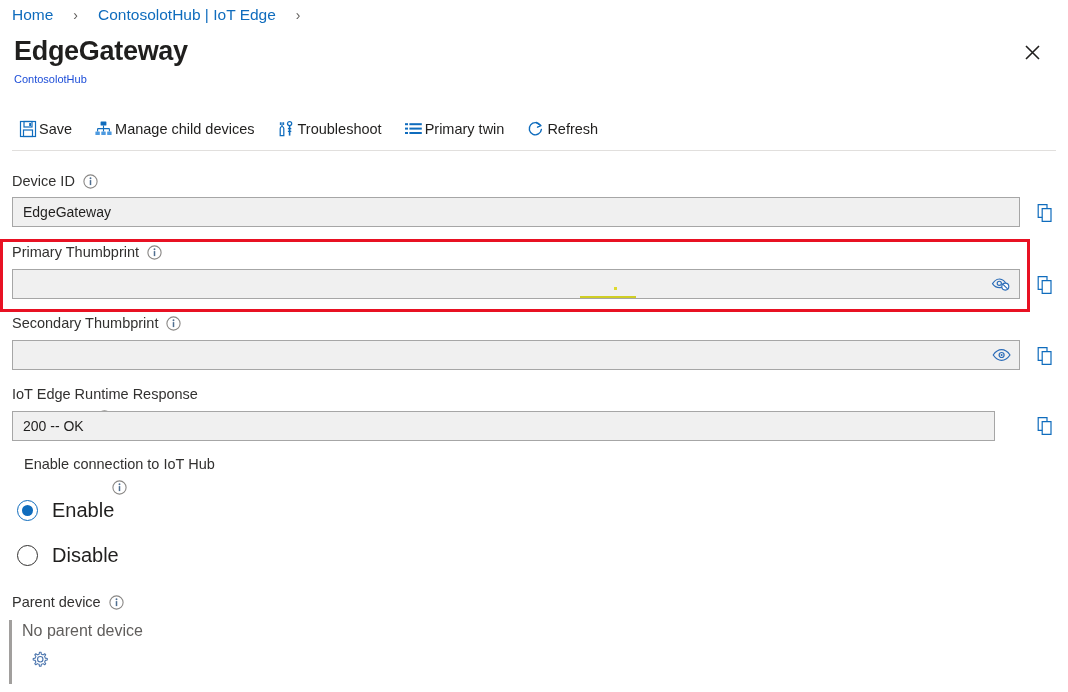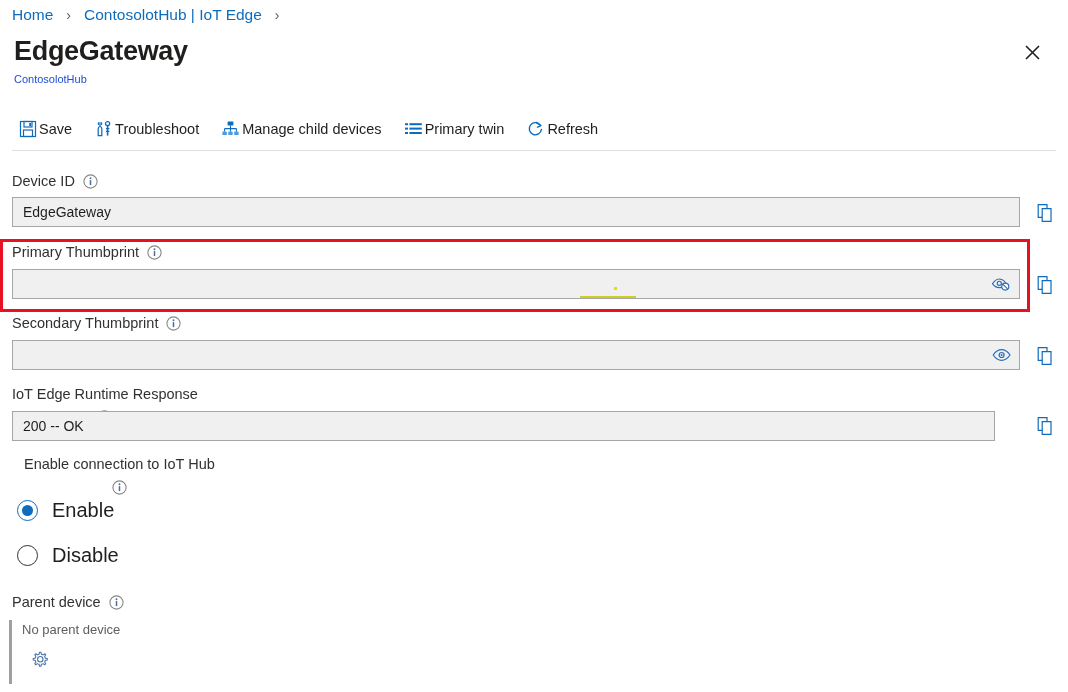--- a/index.html
+++ b/index.html
@@ -9,21 +9,21 @@
     background: #ffffff;
     font-family: "Liberation Sans", sans-serif;
     color: #1b1a19;
     overflow: hidden;
   }
   .page { position: relative; width: 1068px; height: 692px; }
 
   
   .breadcrumb {
     position: absolute; top: 2px; left: 12px;
-    display: flex; align-items: center; gap: 13px;
+    display: flex; align-items: center; gap: 20px;
     font-size: 15.5px; line-height: 26px;
   }
   .crumb-link { color: #0f6cbd; cursor: pointer; white-space: nowrap; }
   .crumb-sep { color: #605e5c; font-size: 14px; font-weight: 300; }
 
   
   .title {
     position: absolute; top: 36px; left: 14px;
     font-size: 27px; font-weight: bold; letter-spacing: -0.3px;
     color: #201f1e;
@@ -137,21 +137,21 @@
   }
 
   
   .parent-bar {
     position: absolute;
     left: 9px; top: 620px; width: 3px; height: 64px;
     background: #a19f9d;
   }
   .parent-text {
     position: absolute; left: 22px; top: 622px;
-    font-size: 13px; color: #605e5c;
+    font-size: 16px; color: #605e5c;
   }
   .gear-btn {
     position: absolute; left: 26px; top: 647px;
     width: 26px; height: 26px;
     display: flex; align-items: center; justify-content: center;
     cursor: pointer;
   }
   .gear-btn svg { display: block; }
 </style>
 </head>
@@ -182,45 +182,45 @@
         <svg width="18" height="18" viewBox="0 0 18 18" aria-hidden="true">
           <rect x="1.5" y="1.5" width="15" height="15" fill="none" stroke="#0f6cbd" stroke-width="1.2"></rect>
           <rect x="5" y="1.5" width="8" height="5.5" fill="none" stroke="#0f6cbd" stroke-width="1.2"></rect>
           <rect x="4.5" y="10" width="9" height="6.5" fill="none" stroke="#0f6cbd" stroke-width="1.2"></rect>
           <rect x="10.2" y="3" width="1.8" height="3" fill="#0f6cbd"></rect>
         </svg>
       </span>
       <span>Save</span>
     </div>
 
+
+    <div class="cmd">
+      <span class="ico">
+        <svg width="19" height="19" viewBox="0 0 19 19" aria-hidden="true">
+          <rect x="6.6" y="1.5" width="5.8" height="4" rx="0.6" fill="#0f6cbd"></rect>
+          <path d="M9.5 5.5 V8.6 M3.6 8.6 H15.4 M3.6 8.6 V11.4 M9.5 8.6 V11.4 M15.4 8.6 V11.4" stroke="#0f6cbd" stroke-width="1.1" fill="none"></path>
+          <rect x="1.4" y="11.5" width="4.4" height="3.6" rx="0.5" fill="#4d9ae0"></rect>
+          <rect x="7.3" y="11.5" width="4.4" height="3.6" rx="0.5" fill="#4d9ae0"></rect>
+          <rect x="13.2" y="11.5" width="4.4" height="3.6" rx="0.5" fill="#4d9ae0"></rect>
+        </svg>
+      </span>
+      <span>Manage child devices</span>
+    </div>
 
     <div class="cmd">
       <span class="ico">
         <svg width="18" height="18" viewBox="0 0 18 18" aria-hidden="true">
           <path d="M5 2.2 V6.2 M5 6.2 Q3.2 7 3.2 8.6 V15.6 H6.8 V8.6 Q6.8 7 5 6.2" stroke="#0f6cbd" stroke-width="1.25" fill="none"></path>
           <path d="M3.4 2.2 V5 M6.6 2.2 V5" stroke="#0f6cbd" stroke-width="1.1" fill="none"></path>
           <circle cx="12.6" cy="3.6" r="2.1" fill="none" stroke="#0f6cbd" stroke-width="1.25"></circle>
           <path d="M12.6 5.7 V15.6" stroke="#0f6cbd" stroke-width="1.6" fill="none"></path>
           <path d="M10.9 8.6 H14.3 M10.9 11.4 H14.3" stroke="#0f6cbd" stroke-width="1.1" fill="none"></path>
         </svg>
       </span>
       <span>Troubleshoot</span>
-    </div>
-
-    <div class="cmd">
-      <span class="ico">
-        <svg width="19" height="19" viewBox="0 0 19 19" aria-hidden="true">
-          <rect x="6.6" y="1.5" width="5.8" height="4" rx="0.6" fill="#0f6cbd"></rect>
-          <path d="M9.5 5.5 V8.6 M3.6 8.6 H15.4 M3.6 8.6 V11.4 M9.5 8.6 V11.4 M15.4 8.6 V11.4" stroke="#0f6cbd" stroke-width="1.1" fill="none"></path>
-          <rect x="1.4" y="11.5" width="4.4" height="3.6" rx="0.5" fill="#4d9ae0"></rect>
-          <rect x="7.3" y="11.5" width="4.4" height="3.6" rx="0.5" fill="#4d9ae0"></rect>
-          <rect x="13.2" y="11.5" width="4.4" height="3.6" rx="0.5" fill="#4d9ae0"></rect>
-        </svg>
-      </span>
-      <span>Manage child devices</span>
     </div>
 
     <div class="cmd">
       <span class="ico">
         <svg width="19" height="17" viewBox="0 0 19 17" aria-hidden="true">
           <rect x="1" y="2.2" width="3" height="2" fill="#0f6cbd"></rect>
           <rect x="5.4" y="2.2" width="12.4" height="2" fill="#0f6cbd"></rect>
           <rect x="1" y="6.6" width="3" height="2" fill="#0f6cbd"></rect>
           <rect x="5.4" y="6.6" width="12.4" height="2" fill="#0f6cbd"></rect>
           <rect x="1" y="11" width="3" height="2" fill="#0f6cbd"></rect>

